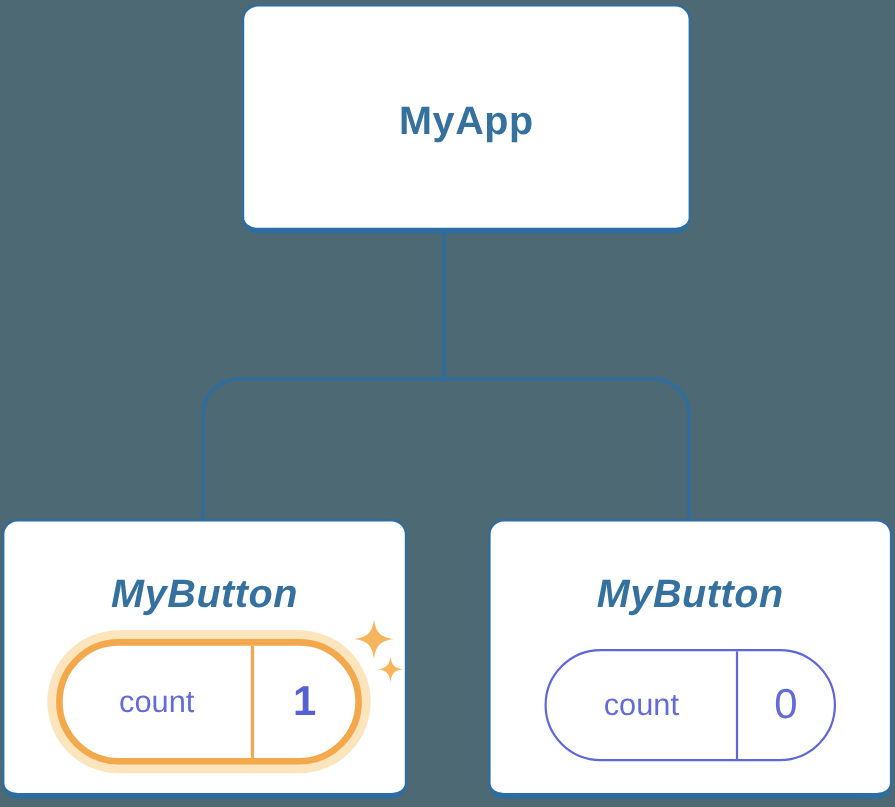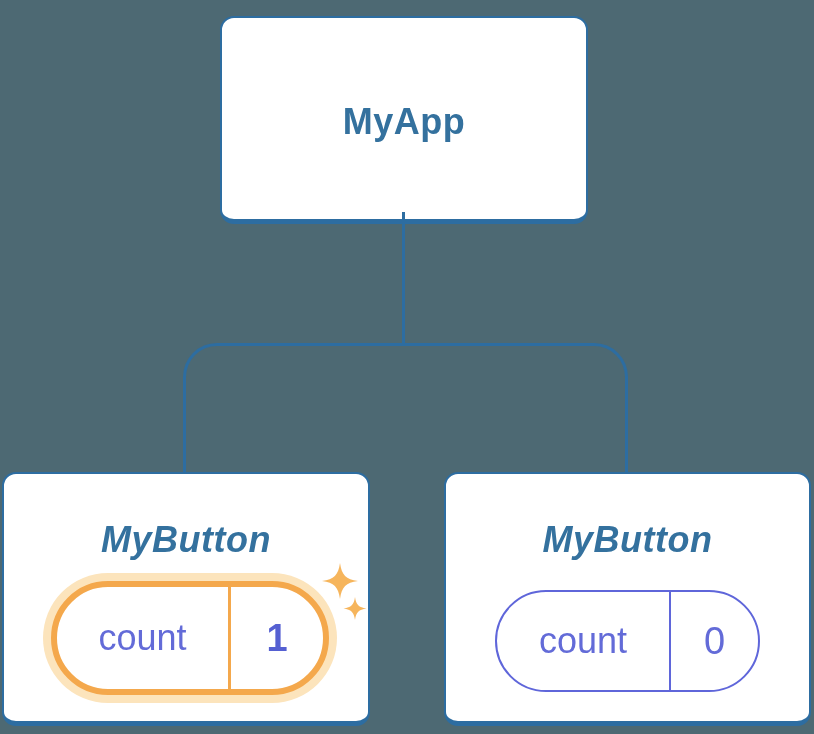--- a/index.html
+++ b/index.html
@@ -23,21 +23,21 @@
   .card-label {
     position: absolute;
     left: 0; right: 0;
     text-align: center;
     color: #34719e;
     font-weight: 700;
     font-size: 36px;
     line-height: 40px;
     letter-spacing: 0.5px;
   }
-  #card-root { left: 220px; top: 16px; width: 368px; height: 208px; }
+  #card-root { left: 220px; top: 4px; width: 408px; height: 208px; }
   #card-root .card-label { top: 84px; }
 
   
   .stem {
     position: absolute;
     left: 402px; top: 212px;
     width: 3px; height: 134px;
     background: #2d6da1;
   }
   .branch {
@@ -61,21 +61,21 @@
     background: #ffffff;
     border-radius: 999px;
     display: flex;
     align-items: stretch;
     overflow: hidden;
   }
   .pill .seg-name {
     flex: 1;
     display: flex; align-items: center; justify-content: center;
     color: #636bd8;
-    font-size: 36px;
+    font-size: 28px;
   }
   .pill .seg-value {
     display: flex; align-items: center; justify-content: center;
     color: #636bd8;
     font-size: 38px;
   }
 
   
   .pill-glow {
     position: absolute;

